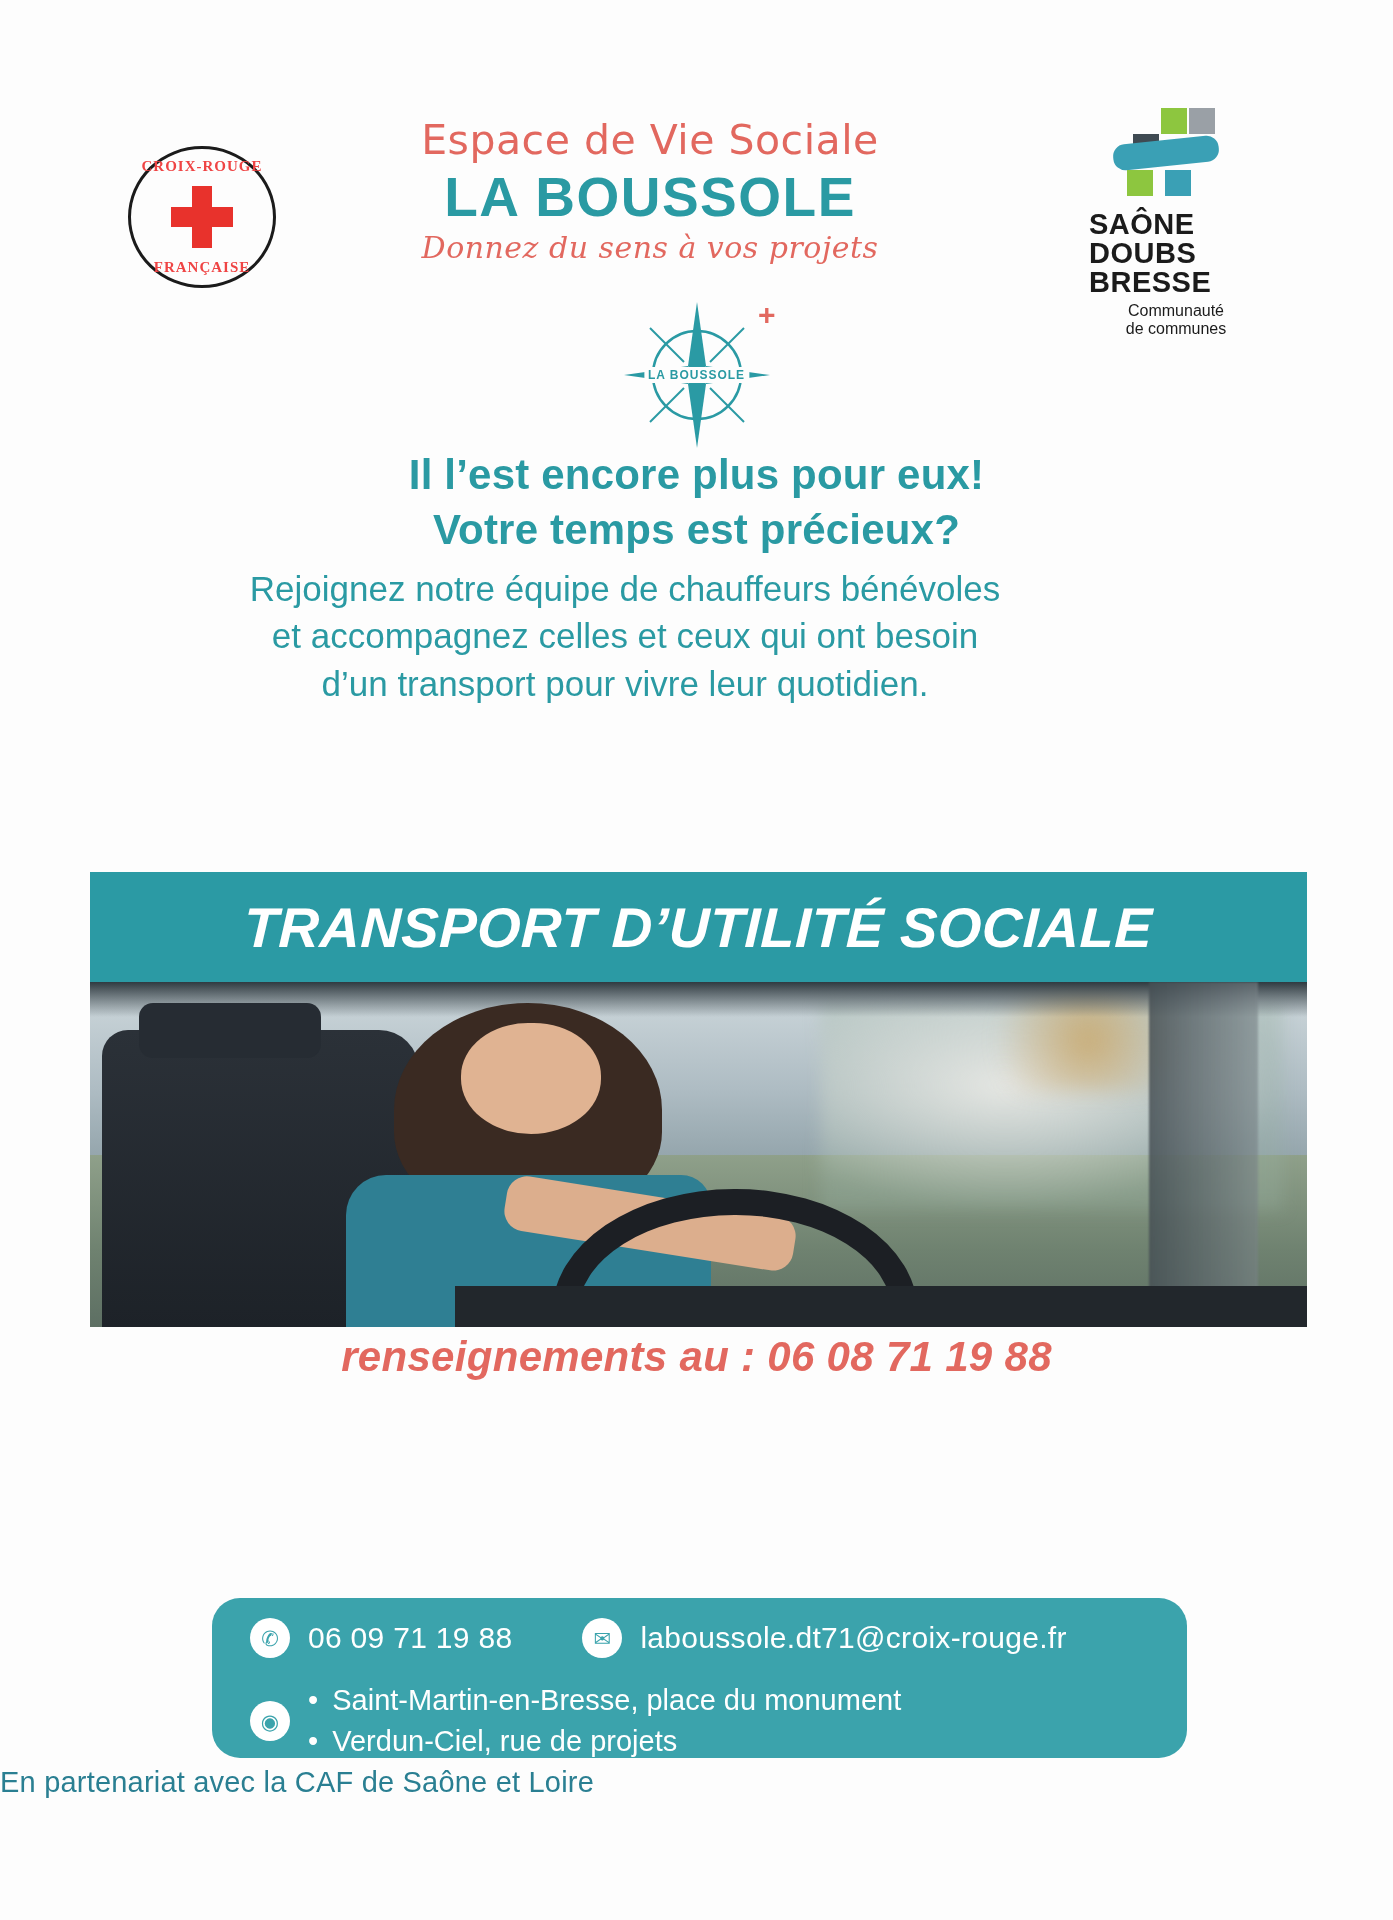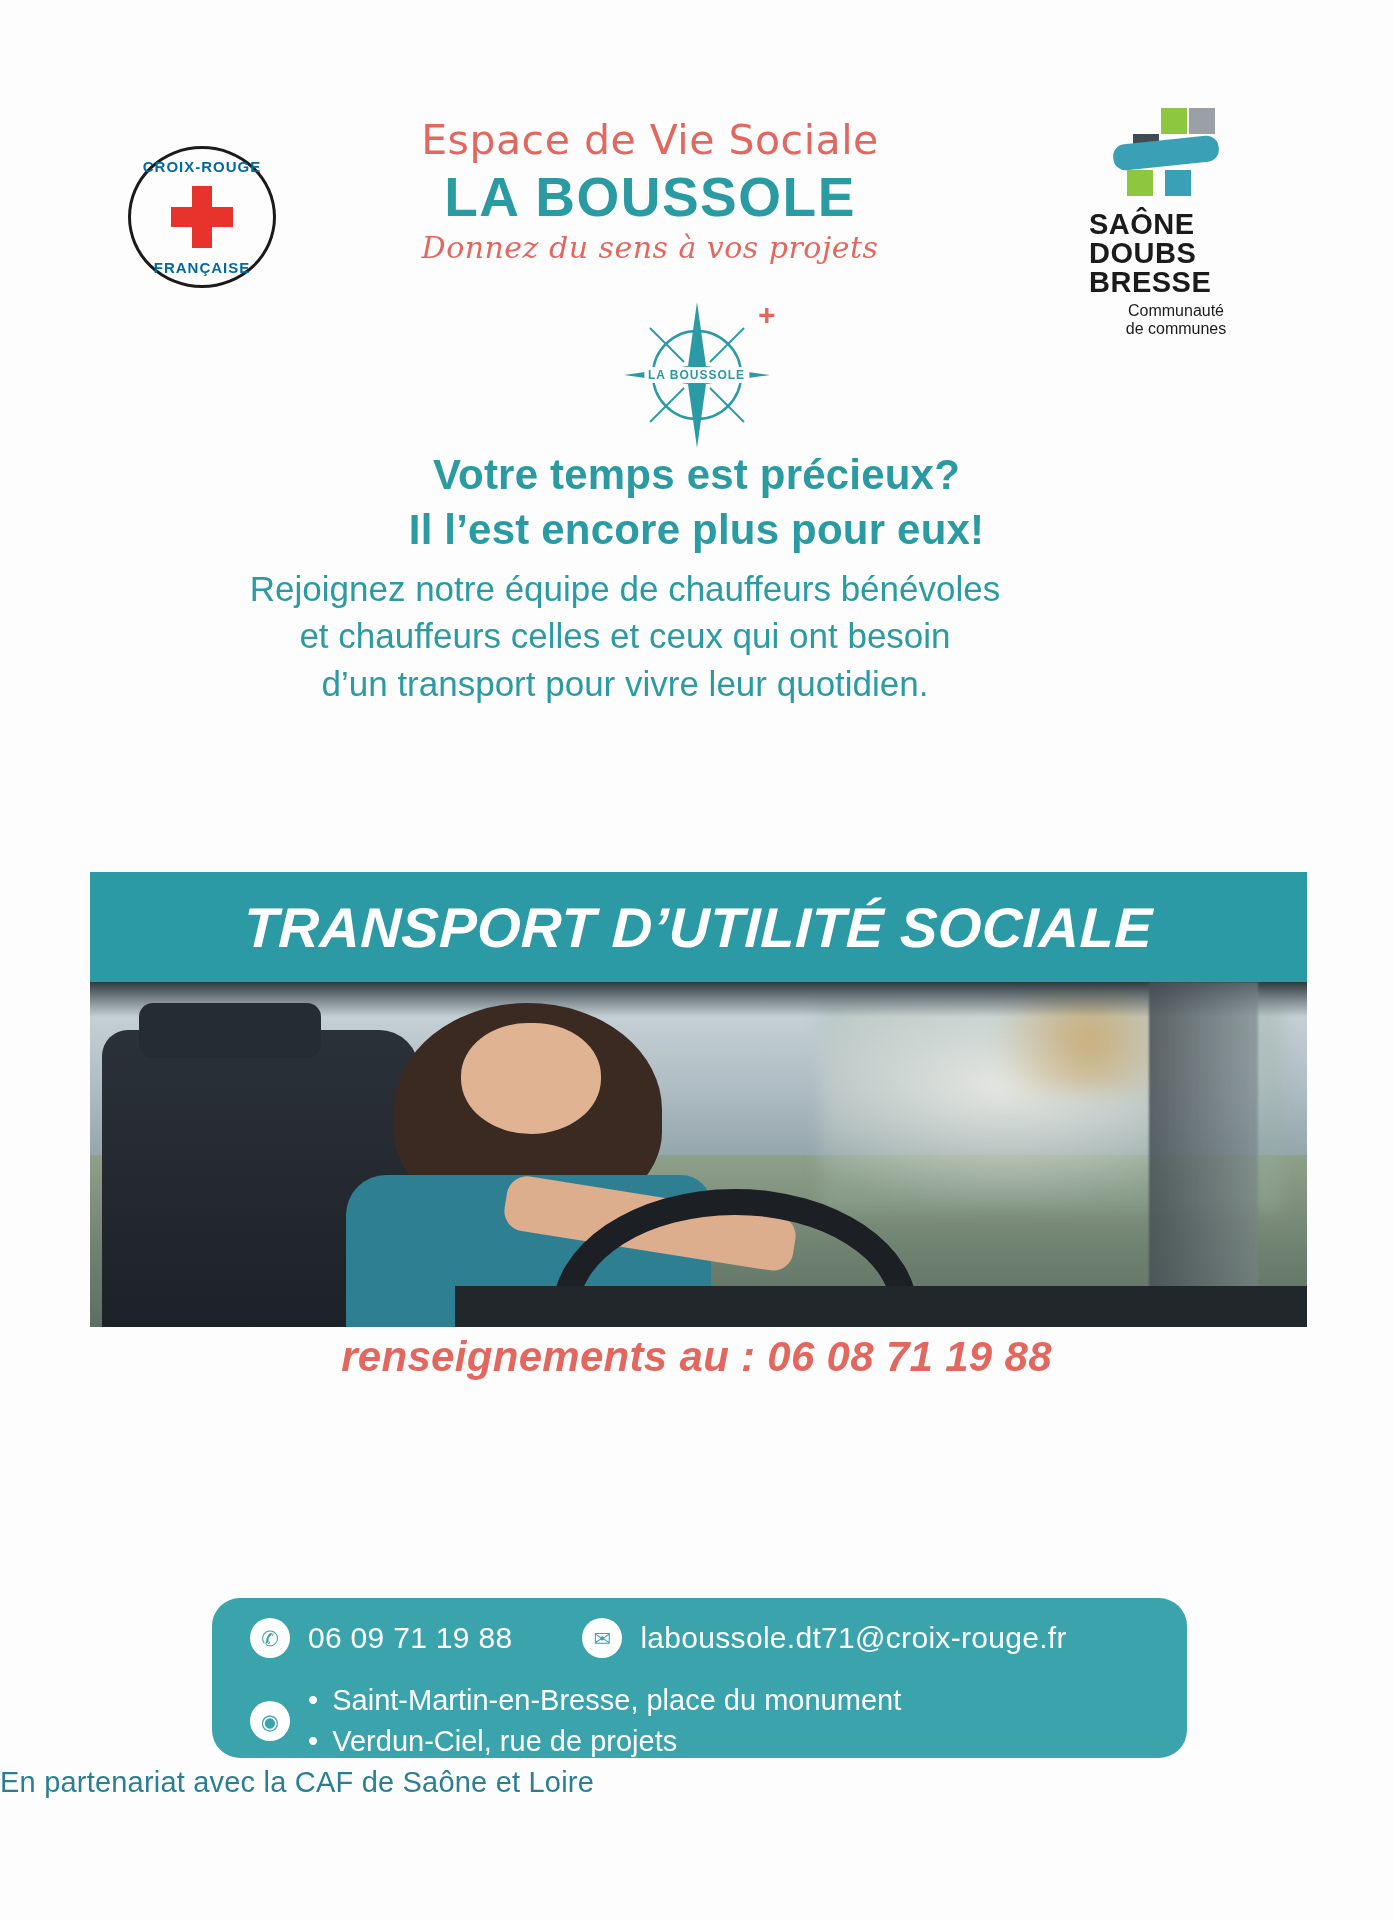--- a/index.html
+++ b/index.html
@@ -64,22 +64,22 @@
   .crf-cross:after {
     top: 21px; left: 0; height: 20px; width: 62px;
   }
   .crf-text-top, .crf-text-bot {
     position: absolute;
     width: 100%;
     text-align: center;
     font-size: 15px;
     font-weight: bold;
     letter-spacing: 1px;
-    color: #0369a1;
-    font-family: Liberation Sans, sans-serif;
+    color: #ef4444;
+    font-family: Liberation Serif, serif;
   }
   .crf-text-top { top: 12px; }
   .crf-text-bot { bottom: 12px; }
 
   
   .title-block {
     position: absolute;
     left: 330px;
     top: 10px;
     width: 640px;
@@ -465,27 +465,27 @@
           <line x1="122" y1="122" x2="88" y2="88"></line>
           <line x1="28" y1="122" x2="62" y2="88"></line>
         </g>
       </svg>
       <div class="compass-label">LA BOUSSOLE</div>
       <div class="compass-plus">+</div>
     </div>
   </div>
 
   <div class="headline">
+    <div>Il l’est encore plus pour eux!</div>
     <div>Votre temps est précieux?</div>
-    <div>Il l’est encore plus pour eux!</div>
   </div>
 
   <div class="subcopy">
     <div>Rejoignez notre équipe de chauffeurs bénévoles</div>
-    <div>et chauffeurs celles et ceux qui ont besoin</div>
+    <div>et accompagnez celles et ceux qui ont besoin</div>
     <div>d’un transport pour vivre leur quotidien.</div>
   </div>
 
   <div class="banner">
     <div class="banner-text">TRANSPORT D’UTILITÉ SOCIALE</div>
   </div>
 
   <div class="photo">
     <div class="ph-sky"></div>
     <div class="ph-ground"></div>

